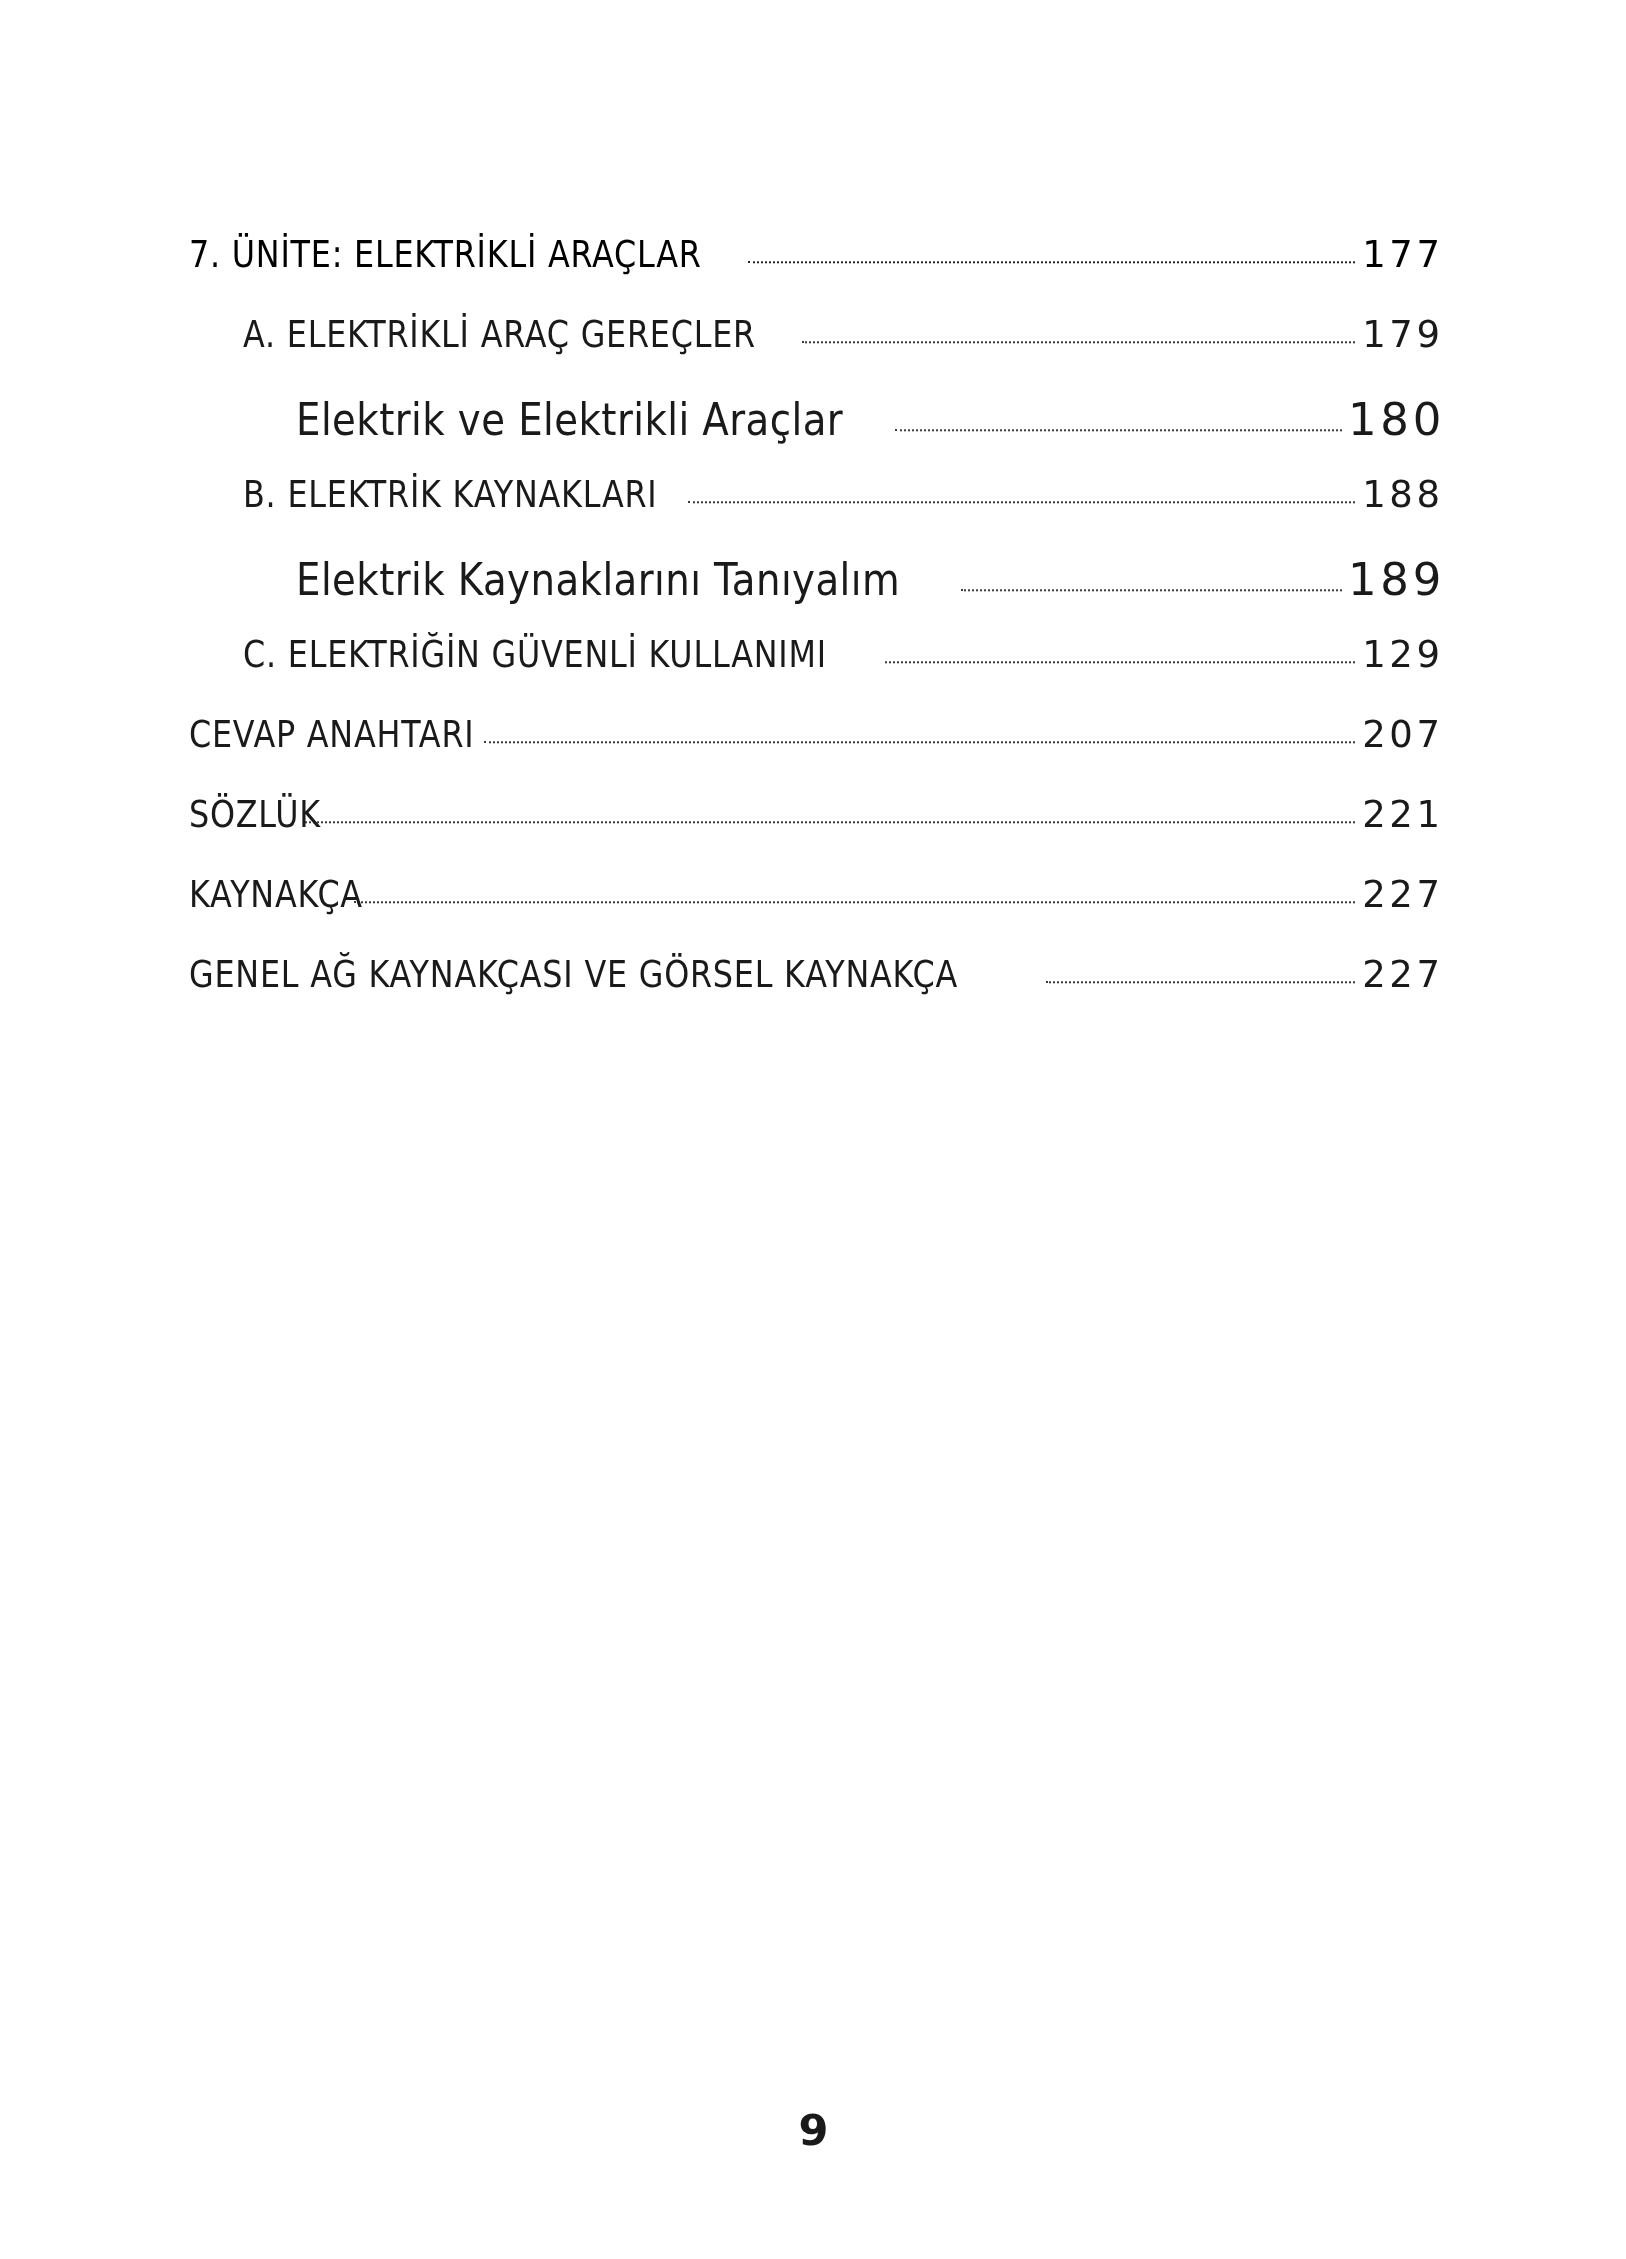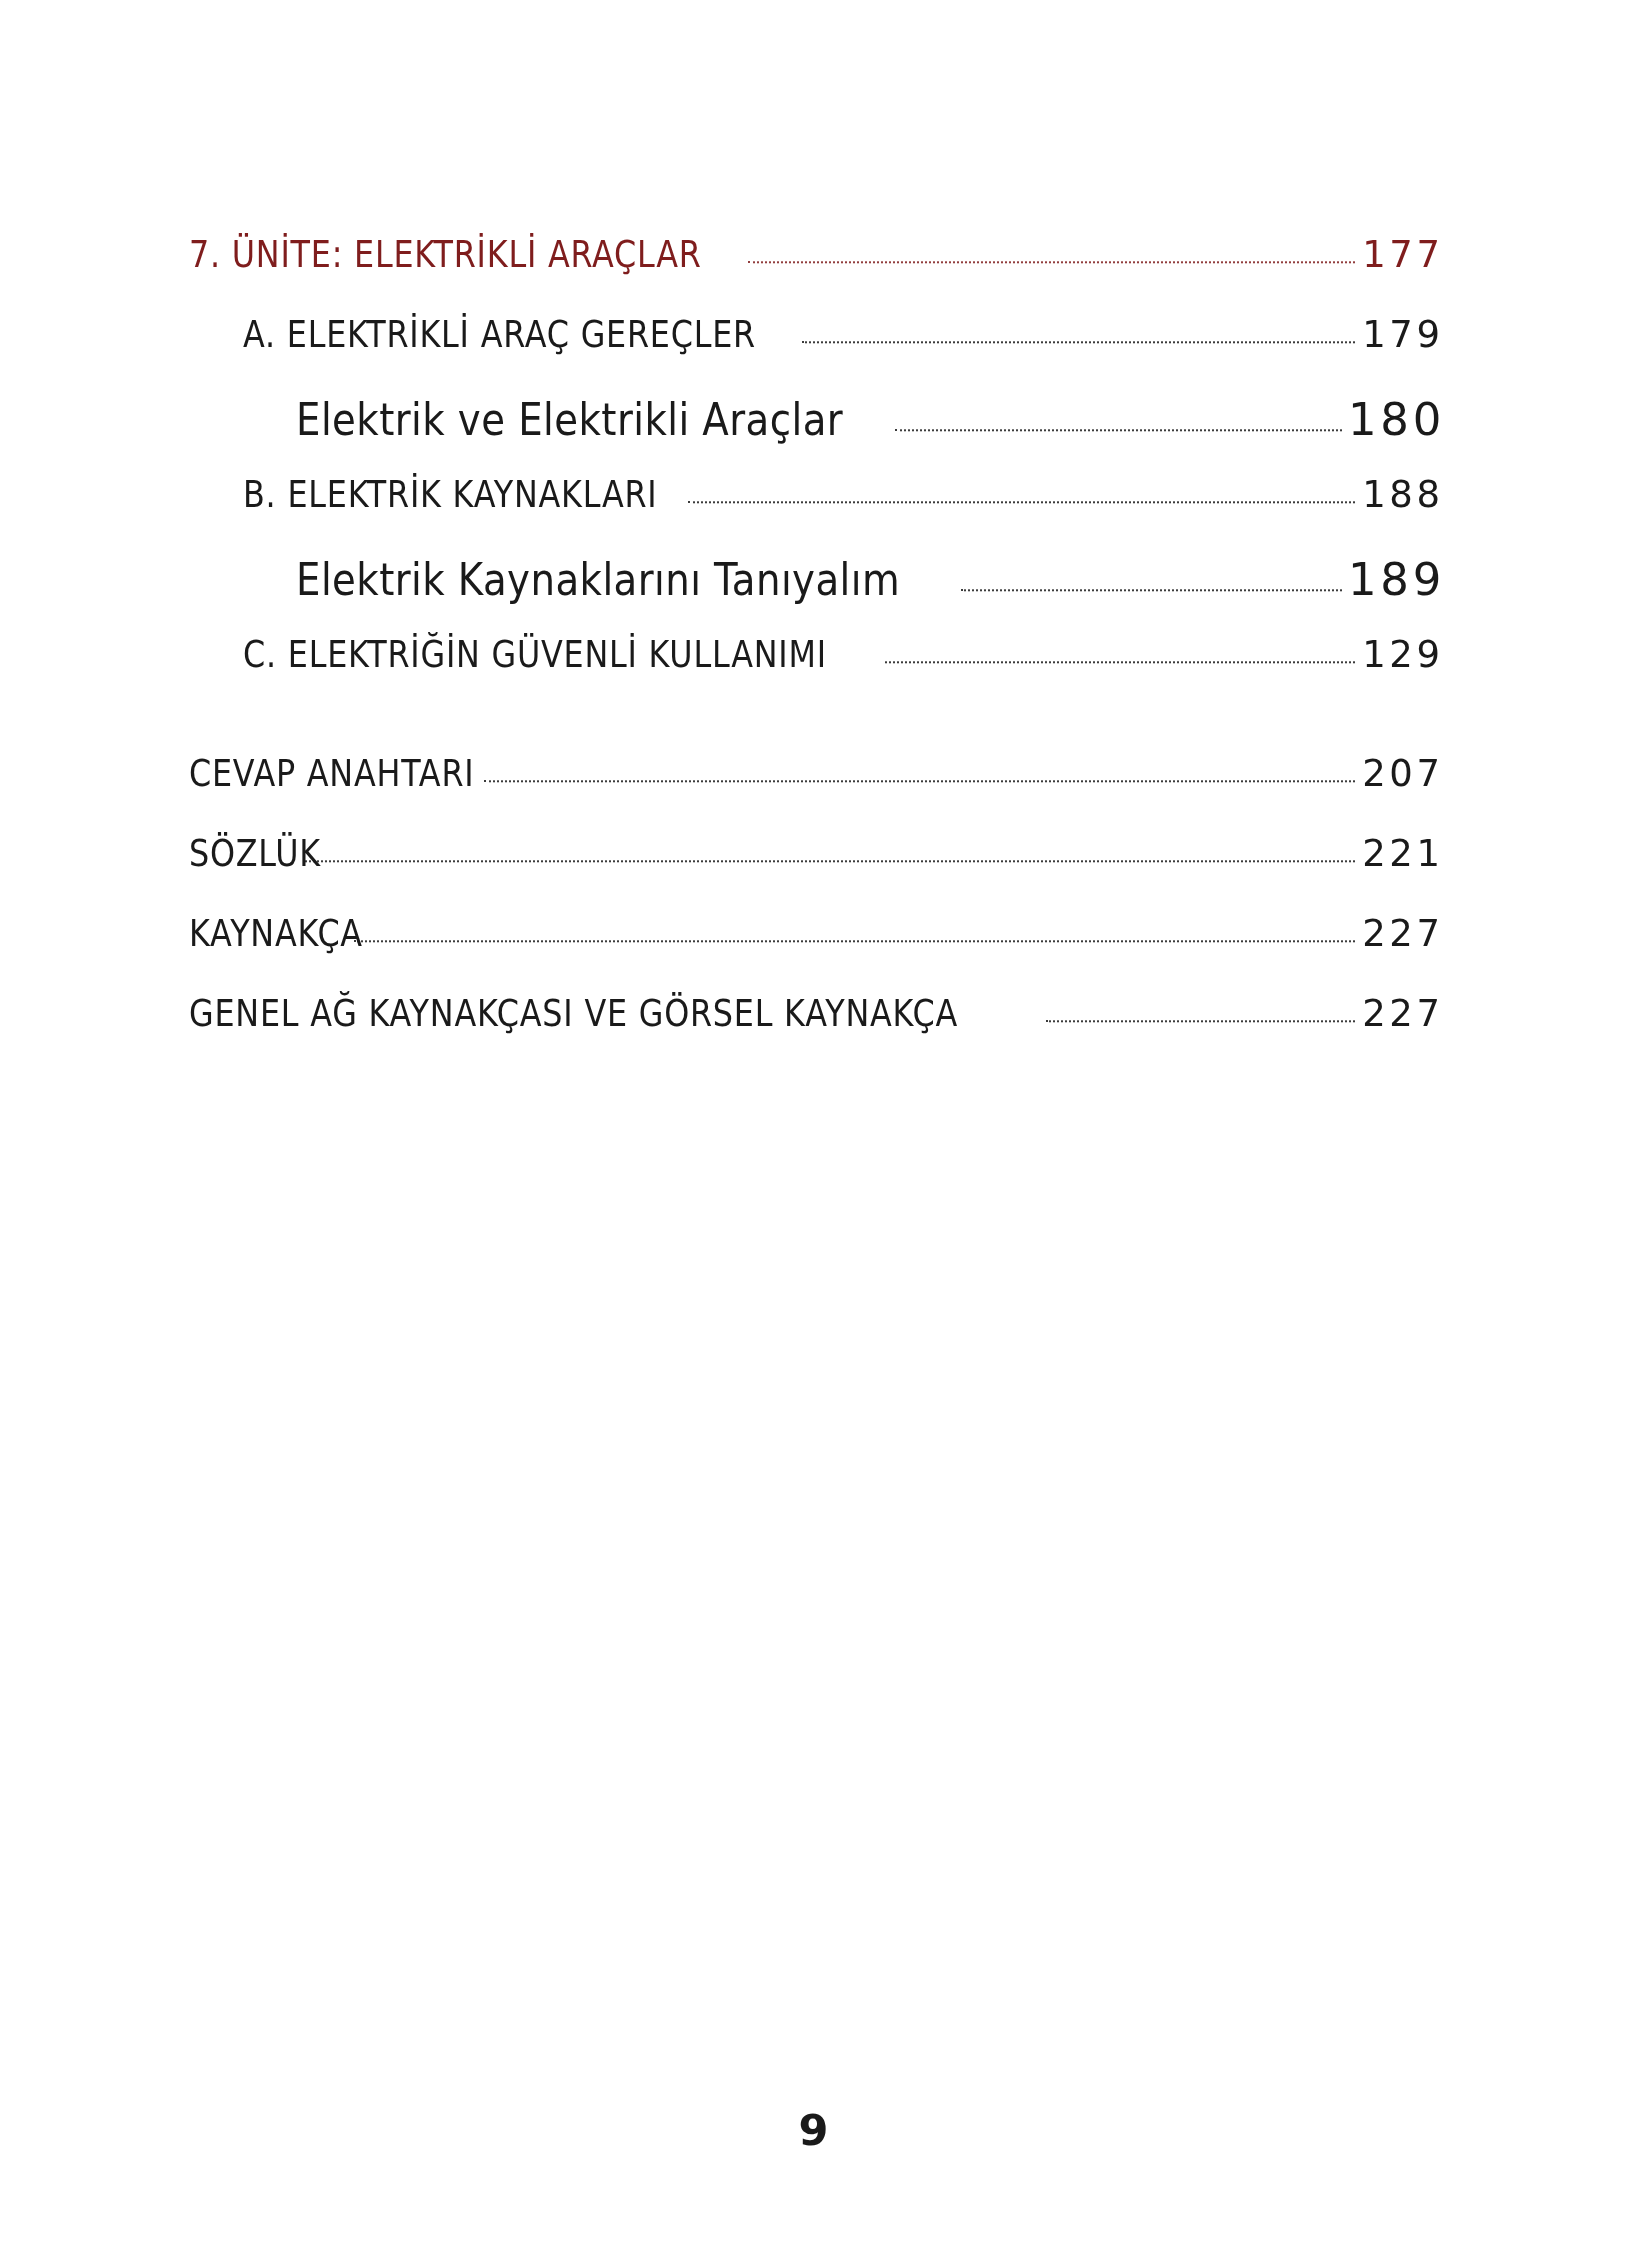--- a/index.html
+++ b/index.html
@@ -2,22 +2,22 @@
 <html style="font-size:15px"><head>
 <meta charset="utf-8">
 <style>
   html, body { margin:0; padding:0; background:#ffffff; }
   body { width:1627px; height:2260px; position:relative; overflow:hidden;
          font-family:"DejaVu Sans", sans-serif; color:#1a1a1a; }
   .toc { position:absolute; left:189px; top:233px; width:1256px; }
   .row { display:flex; align-items:baseline; height:80px; font-size:37px; letter-spacing:0.9px; }
   .row.l1 { padding-left:54px; }
   .row.l2 { padding-left:107px; font-size:45px; letter-spacing:0.5px; }
-  .row.unit { color:#7f1d1d; }
-  .row.gap { margin-top:39px; }
+  .row.unit { color:#000000; }
+  .row.gap { }
   .label { white-space:nowrap; font-weight:normal; transform:scaleX(0.86); transform-origin:left; }
   .dots { flex:1; border-bottom:2.8px dotted currentColor; margin:0 5.6px 0 -37px; height:0.9px; opacity:0.85; transform:translateY(-3.7px); }
   .num { white-space:nowrap; text-align:center; min-width:84px; letter-spacing:3.7px; }
   .pagenum { position:absolute; left:0; width:1627px; top:2105px; text-align:center;
              font-size:43px; font-weight:bold; color:#1a1a1a; }
 </style>
 </head>
 <body>
 
 <div class="toc">

